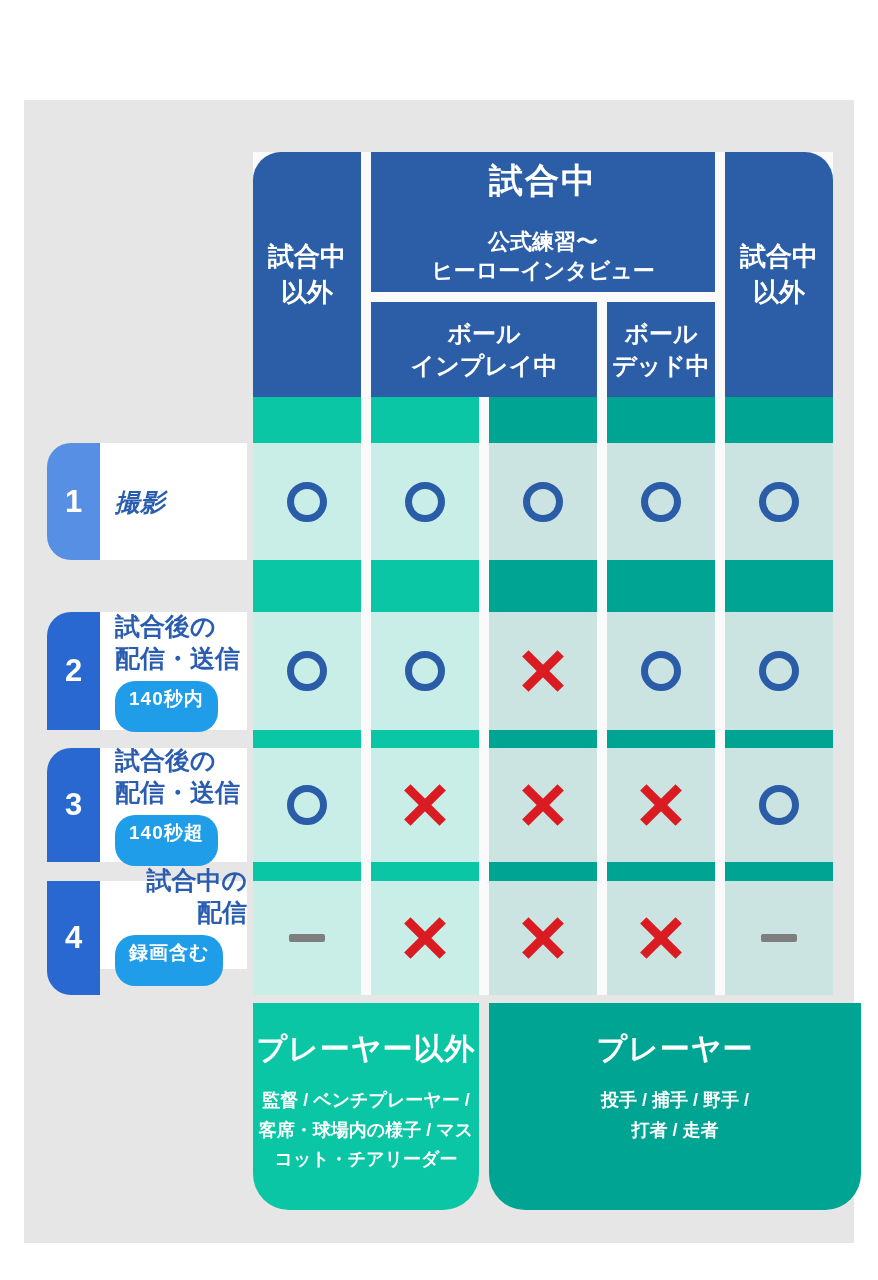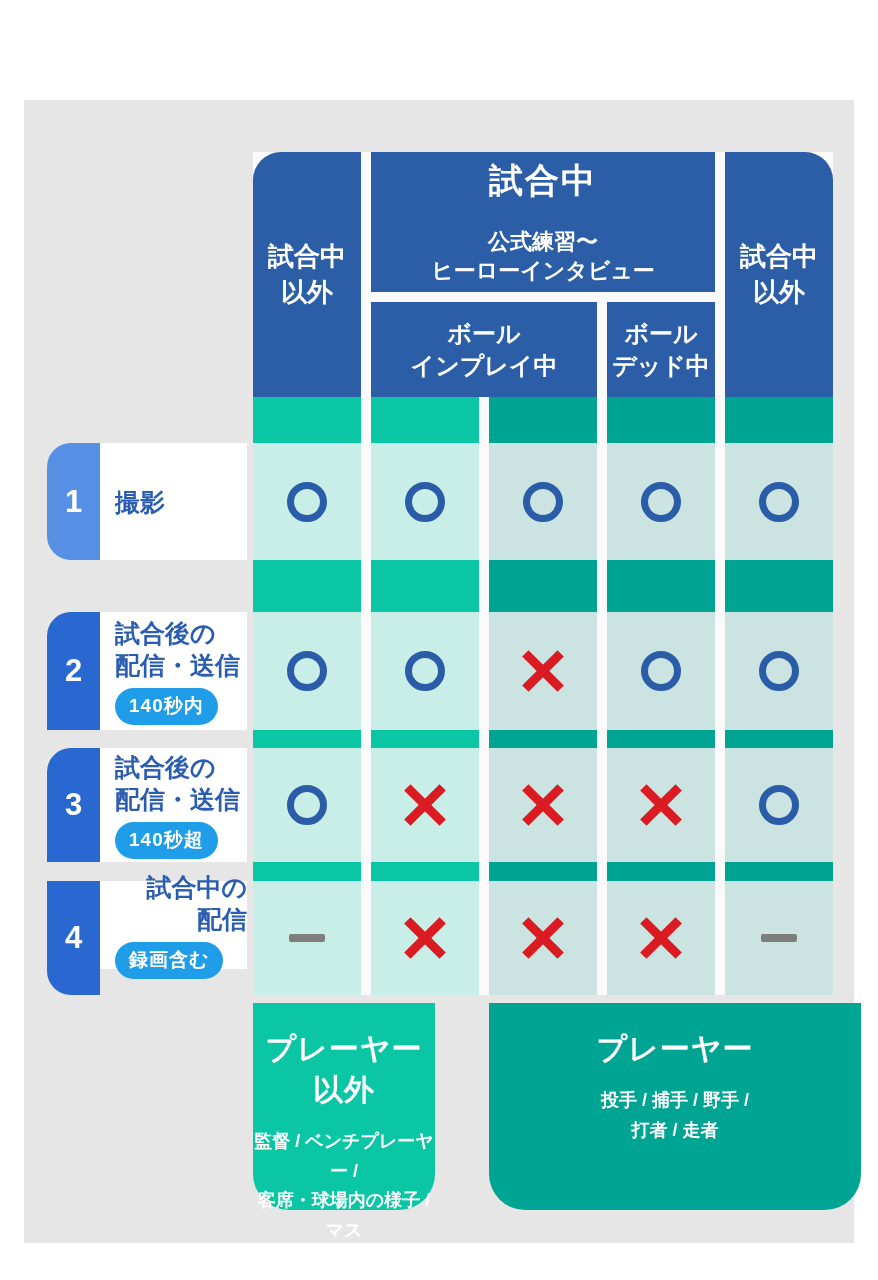--- a/index.html
+++ b/index.html
@@ -49,41 +49,41 @@
     font-size:31px;font-weight:800}
   .badge.shape-1{background:var(--row1-badge);border-top-left-radius:24px;
     border-bottom-left-radius:24px}
   .badge.shape-2,.badge.shape-3{border-top-left-radius:24px}
   .badge.shape-4{border-bottom-left-radius:24px}
   .card{left:76px;width:147px;background:#fff;display:flex;flex-direction:column;
     justify-content:center;padding-left:15px}
   .row-title{font-size:25px;font-weight:800;color:var(--label-text);
     line-height:1.28;white-space:pre-line}
   .pill{margin-top:7px;align-self:flex-start;background:var(--pill);color:#fff;
-    font-size:19px;font-weight:800;padding:5px 14px 6px;border-radius:20px;
+    font-size:19px;font-weight:800;padding:5px 14px 20px;border-radius:20px;
     letter-spacing:1px}
 
   
   .cell{width:108px;display:flex;align-items:center;justify-content:center}
   .cell.light{background:var(--cell-light)}
   .cell.dark{background:var(--cell-dark)}
   .mark-circle{width:40px;height:40px;border:7px solid var(--circle);
     border-radius:50%}
   .mark-cross{position:relative;width:48px;height:48px}
   .mark-cross::before,.mark-cross::after{content:"";position:absolute;left:50%;
     top:50%;width:50px;height:9px;background:var(--cross)}
   .mark-cross::before{transform:translate(-50%,-50%) rotate(45deg)}
   .mark-cross::after{transform:translate(-50%,-50%) rotate(-45deg)}
   .mark-dash{width:36px;height:8px;background:var(--dash);border-radius:2px}
 
   
   .foot{top:903px;height:207px;color:#fff;display:flex;flex-direction:column;
     align-items:center;text-align:center;padding-top:26px;
     border-bottom-left-radius:36px;border-bottom-right-radius:36px}
-  .foot.l{left:229px;width:182px;background:var(--teal-bright)}
+  .foot.l{left:229px;width:226px;background:var(--teal-bright)}
   .foot.r{left:465px;width:372px;background:var(--teal-dark)}
   .foot .f-title{font-size:30px;font-weight:800;letter-spacing:1px}
   .foot .f-body{margin-top:16px;font-size:18px;font-weight:700;line-height:1.65;
     white-space:pre-line}
 </style>
 </head>
 <body>
 
 <div class="page">
 
@@ -119,21 +119,21 @@
         <div class="abs strip bright" style="left: 347px; top: 630px; width: 108px; height: 18px;"></div>
         <div class="abs strip dark" style="left: 465px; top: 630px; width: 108px; height: 18px;"></div>
         <div class="abs strip dark" style="left: 583px; top: 630px; width: 108px; height: 18px;"></div>
         <div class="abs strip dark" style="left: 701px; top: 630px; width: 108px; height: 18px;"></div>
         <div class="abs strip bright" style="left: 229px; top: 762px; width: 108px; height: 19px;"></div>
         <div class="abs strip bright" style="left: 347px; top: 762px; width: 108px; height: 19px;"></div>
         <div class="abs strip dark" style="left: 465px; top: 762px; width: 108px; height: 19px;"></div>
         <div class="abs strip dark" style="left: 583px; top: 762px; width: 108px; height: 19px;"></div>
         <div class="abs strip dark" style="left: 701px; top: 762px; width: 108px; height: 19px;"></div>
         <div class="abs badge shape-1" style="left: 23px; top: 343px; width: 53px; height: 117px;">1</div>
-        <div class="abs card" style="left: 76px; top: 343px; width: 147px; height: 117px;">
+        <div class="abs card" style="left: 76px; top: 343px; width: 147px; height: 117px; font-style: italic;">
           <div class="row-title">撮影</div>
         </div>
         <div class="abs cell light" style="left: 229px; top: 343px; width: 108px; height: 117px;">
           <span class="mark-circle"></span>
         </div>
         <div class="abs cell light" style="left: 347px; top: 343px; width: 108px; height: 117px;">
           <span class="mark-circle"></span>
         </div>
         <div class="abs cell dark" style="left: 465px; top: 343px; width: 108px; height: 117px;">
           <span class="mark-circle"></span>

